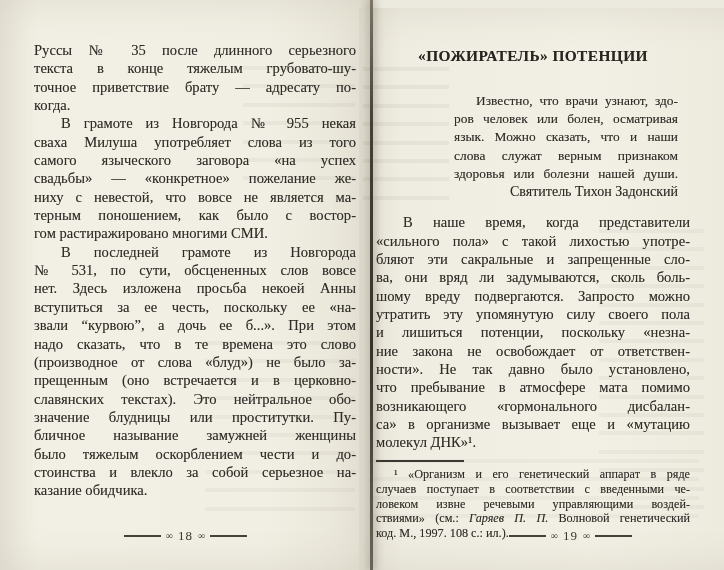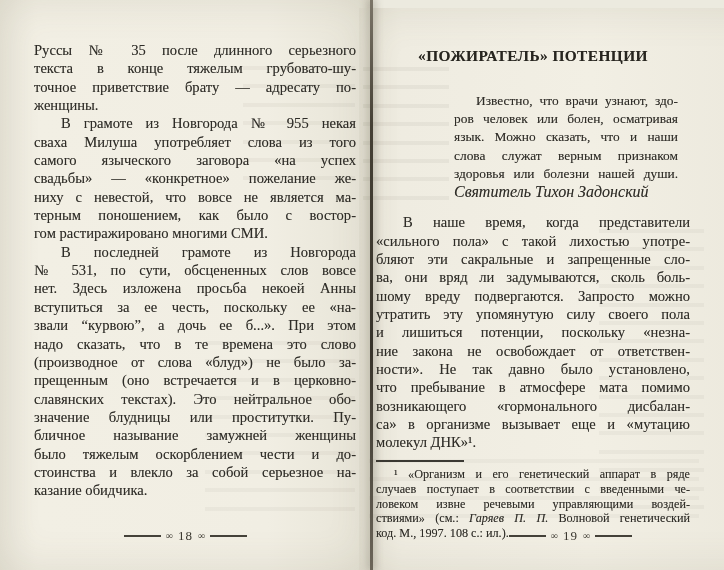--- a/index.html
+++ b/index.html
@@ -23,21 +23,21 @@
   .textblock{position:absolute;text-shadow:0 0 .5px rgba(44,42,36,.38);}
   .tb-left{left:34px;top:41px;width:322px;font-size:14.6px;line-height:18.35px;font-family:Liberation Serif, serif;}
   .tb-right{left:17px;top:38px;width:314px;font-size:14.6px;line-height:18.35px;}
   .line{text-align:justify;text-align-last:justify;}
   .line.last{text-align-last:left;}
   .para.indent .line:first-child{padding-left:27px;}
   .heading{font-weight:bold;text-align:center;font-size:15.4px;line-height:20px;
     letter-spacing:.4px;color:#27251f;margin:0 0 26px 0;}
   .epigraph{margin-left:78px;width:224px;font-size:13.4px;line-height:18.2px;}
   .epigraph .para.indent .line:first-child{padding-left:22px;}
-  .attribution{font-style:italic;font-size:16px;line-height:18.2px;}
+  .attribution{text-align:right;font-size:14px;line-height:18.2px;}
   .bodytext{margin-top:12px;}
   .fn-rule{width:88px;height:2px;background:#3b3933;margin:8px 0 5px 0;}
   .footnote{font-size:12.2px;line-height:14.9px;}
   .footnote .para.indent .line:first-child{padding-left:18px;}
   .it{font-style:italic;}
   
   .pageno{position:absolute;bottom:26px;left:0;right:0;display:flex;
     align-items:center;justify-content:center;gap:5px;font-size:13px;color:#3b3830;}
   .orn-line{width:37px;height:1.3px;background:#45423a;}
   .orn-knob{font-size:10px;line-height:1;color:#45423a;transform:translateY(-.5px);}
@@ -55,21 +55,21 @@
 <body>
 
 <div class="page page-left">
   <div class="ghost g1"></div>
   <div class="ghost g2"></div>
   <div class="textblock tb-left">
       <div class="para">
         <div class="line">Руссы № 35 после длинного серьезного</div>
         <div class="line">текста в конце тяжелым грубовато-шу-</div>
         <div class="line">точное приветствие брату — адресату по-</div>
-        <div class="line last">женщины.</div>
+        <div class="line last">когда.</div>
       </div>
       <div class="para indent">
         <div class="line">В грамоте из Новгорода № 955 некая</div>
         <div class="line">сваха Милуша употребляет слова из того</div>
         <div class="line">самого языческого заговора «на успех</div>
         <div class="line">свадьбы» — «конкретное» пожелание же-</div>
         <div class="line">ниху с невестой, что вовсе не является ма-</div>
         <div class="line">терным поношением, как было с востор-</div>
         <div class="line last">гом растиражировано многими СМИ.</div>
       </div>

